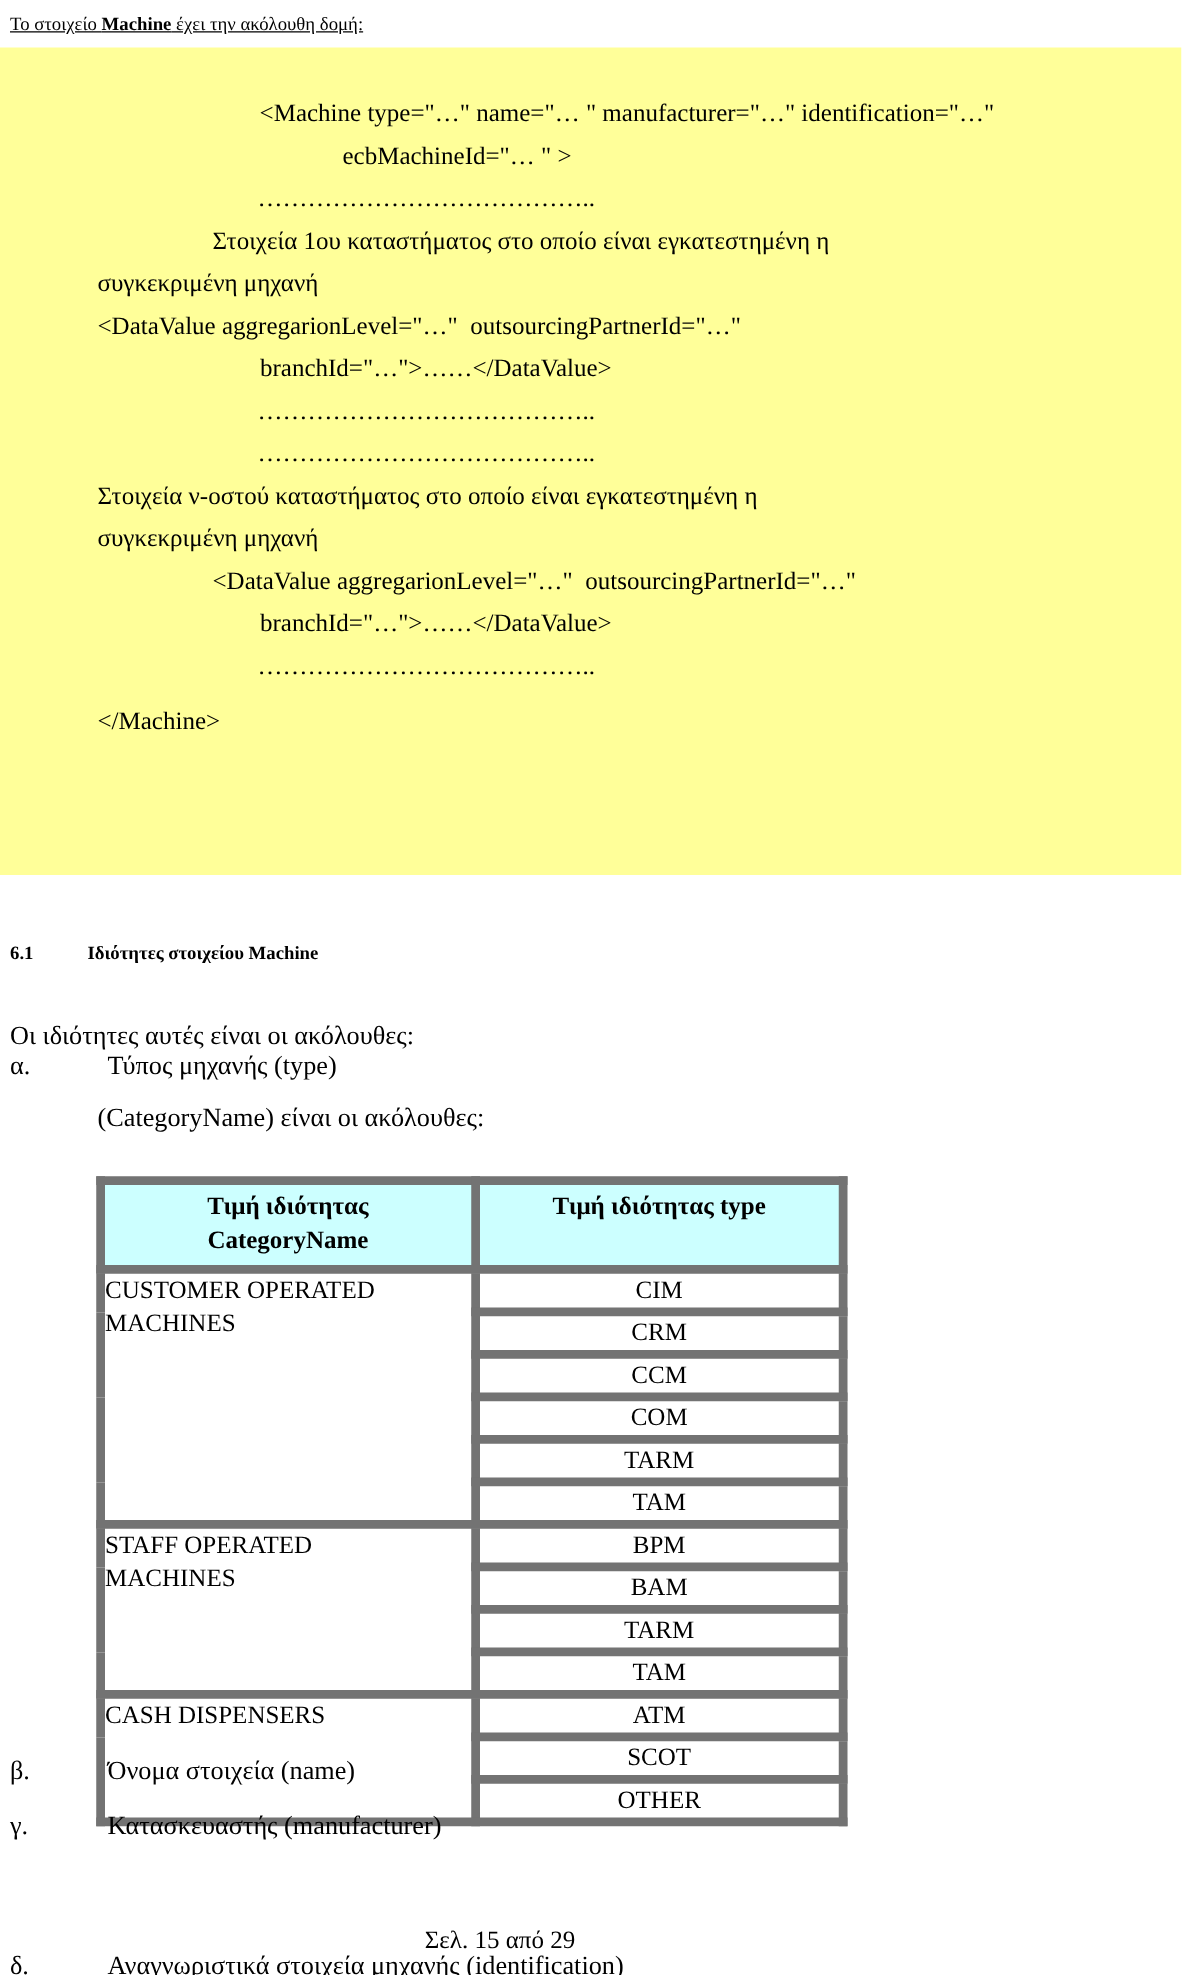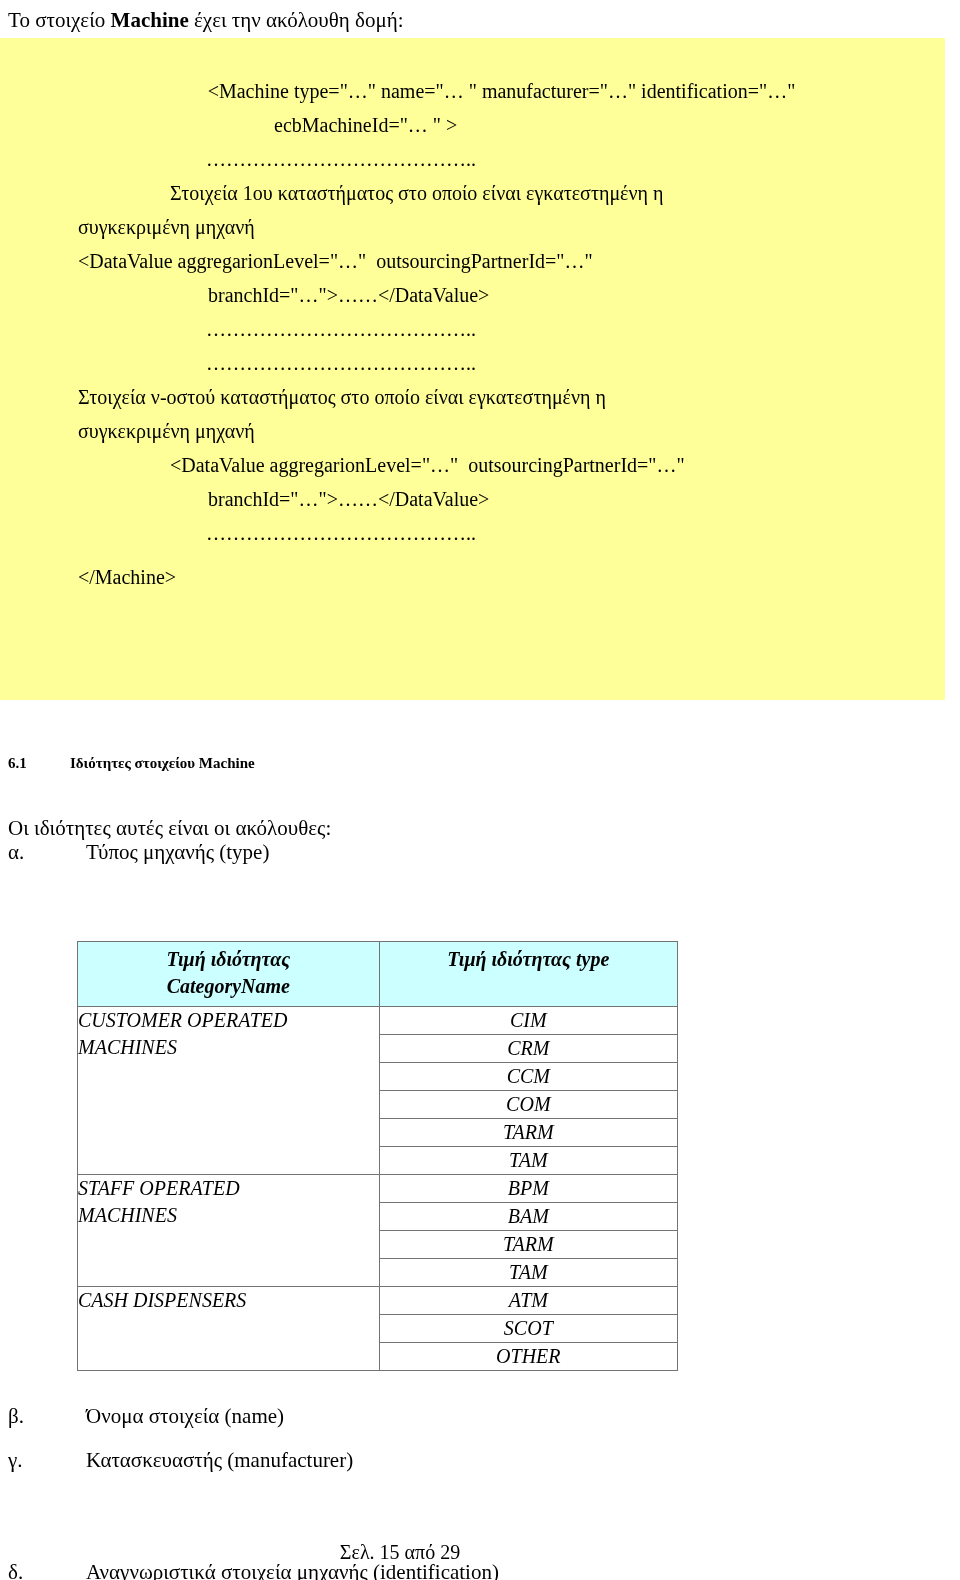--- a/index.html
+++ b/index.html
@@ -14,23 +14,24 @@
     font-family: "Liberation Serif", "DejaVu Serif", serif;
     color: #000000;
     overflow: hidden;
   }
 
   
   .intro {
     position: absolute;
     left: 8px;
     top: 6px;
-    font-size: 21px;
+    font-size: 15px;
     line-height: 28px;
     white-space: nowrap;
+    text-decoration: underline;
   }
   .intro b { font-weight: bold; }
 
   
   .code-box {
     position: absolute;
     left: 0px;
     top: 38px;
     width: 945px;
     height: 662px;
@@ -89,24 +90,23 @@
   
   .type-table {
     position: absolute;
     left: 77px;
     top: 941px;
     width: 601px;
     border-collapse: collapse;
     font-size: 20px;
   }
   .type-table td, .type-table th {
-    border: 1px solid #737373;
+    border: 7px solid #737373;
     padding: 0;
     vertical-align: top;
-    font-style: italic;
   }
   .type-table th {
     background: #ccffff;
     font-weight: bold;
     text-align: center;
     line-height: 27px;
     padding: 4px 0 6px 0;
   }
   .col-cat { width: 302px; }
   .col-typ { width: 299px; }
@@ -172,20 +172,21 @@
   </div>
 </div>
 
 <div class="sec-head"><span class="num">6.1</span><span>Ιδιότητες στοιχείου Machine</span></div>
 
 <div class="body-line lead-in">Οι ιδιότητες αυτές είναι οι ακόλουθες:</div>
 
 <div class="body-line item-a"><span class="mk">α.</span><span>Τύπος μηχανής (type)</span></div>
 
 <div class="para">
+  <span class="l2">(CategoryName) είναι οι ακόλουθες:</span>
 </div>
 
 <table class="type-table">
   <thead>
     <tr>
       <th class="col-cat">
         <span>Τιμή ιδιότητας</span><br>
         <span>CategoryName</span>
       </th>
       <th class="col-typ">Τιμή ιδιότητας type</th>

